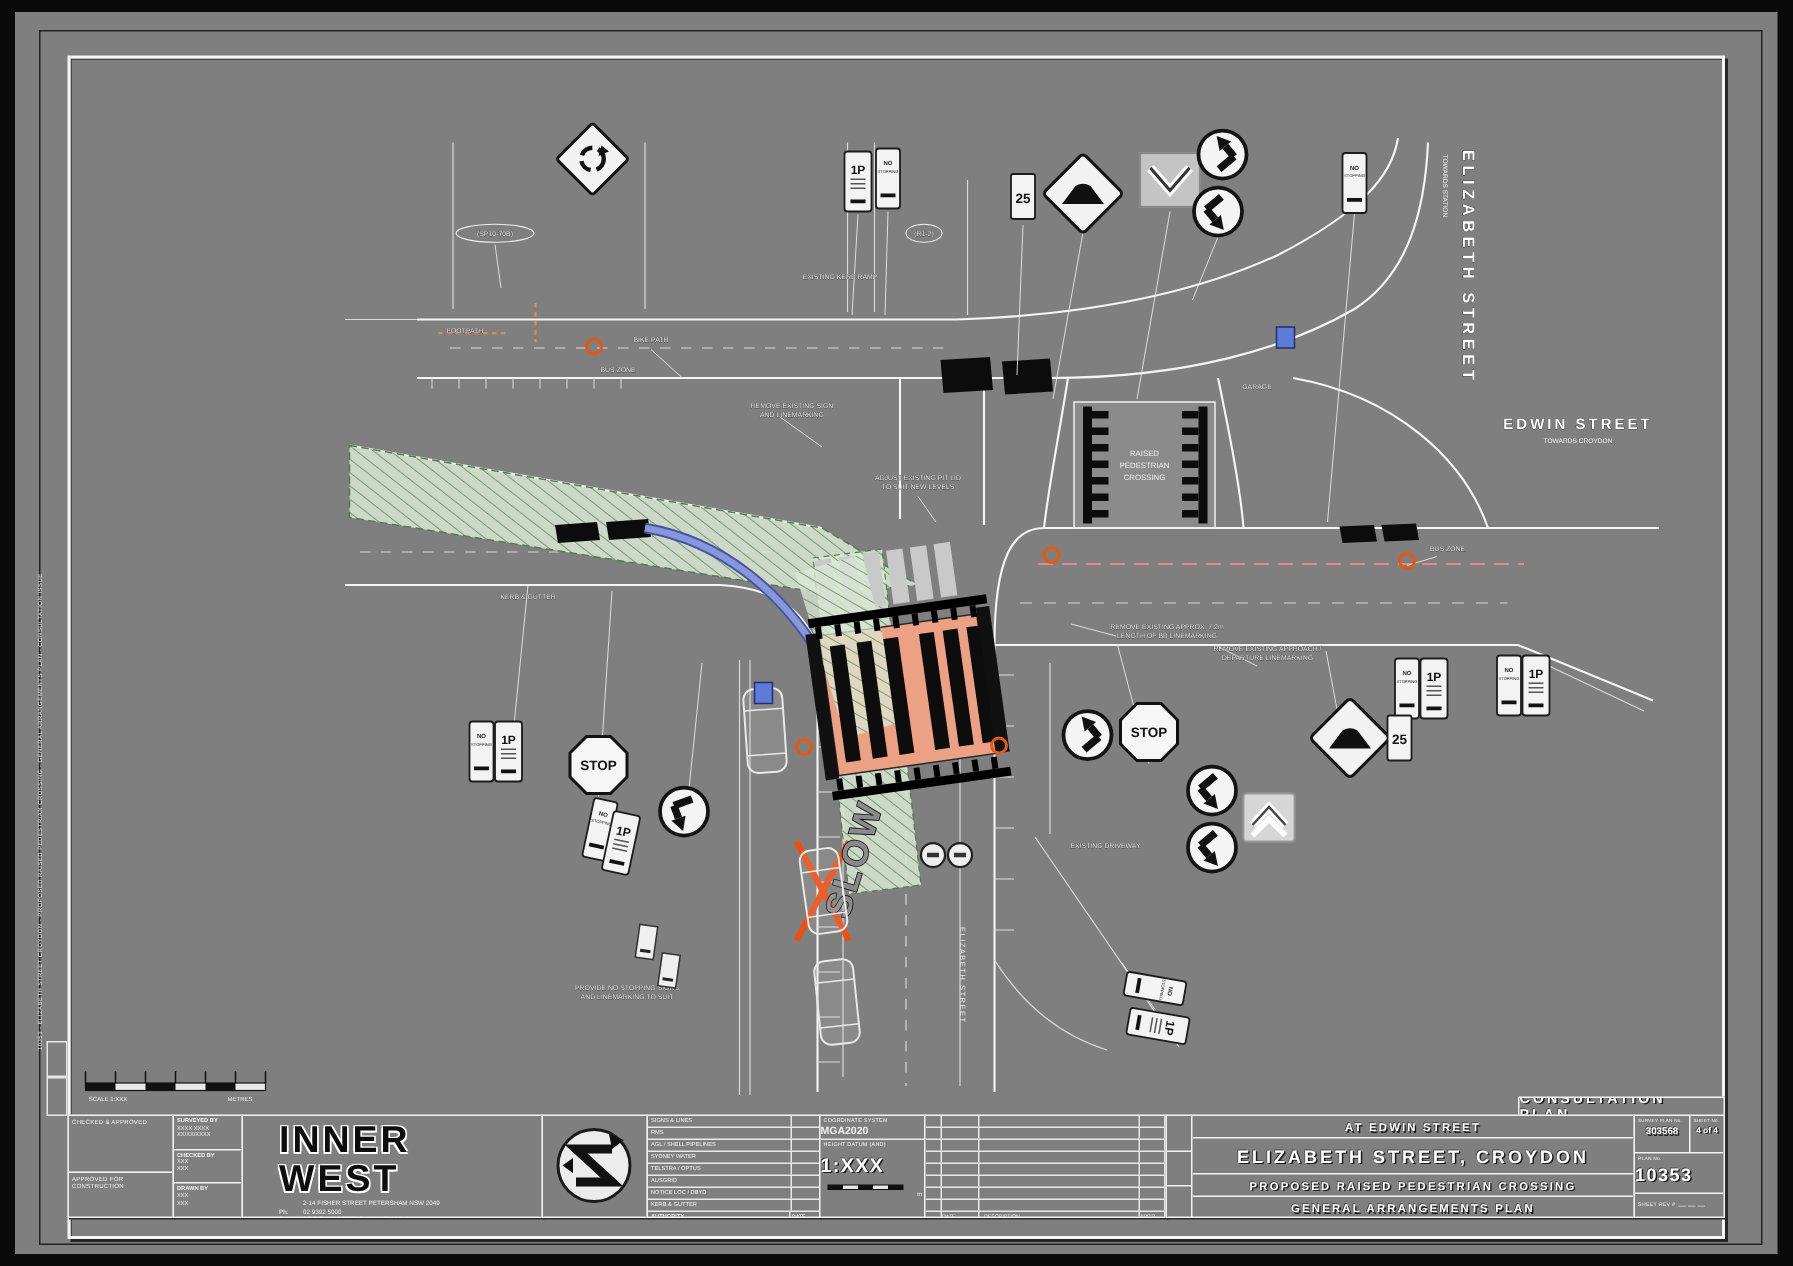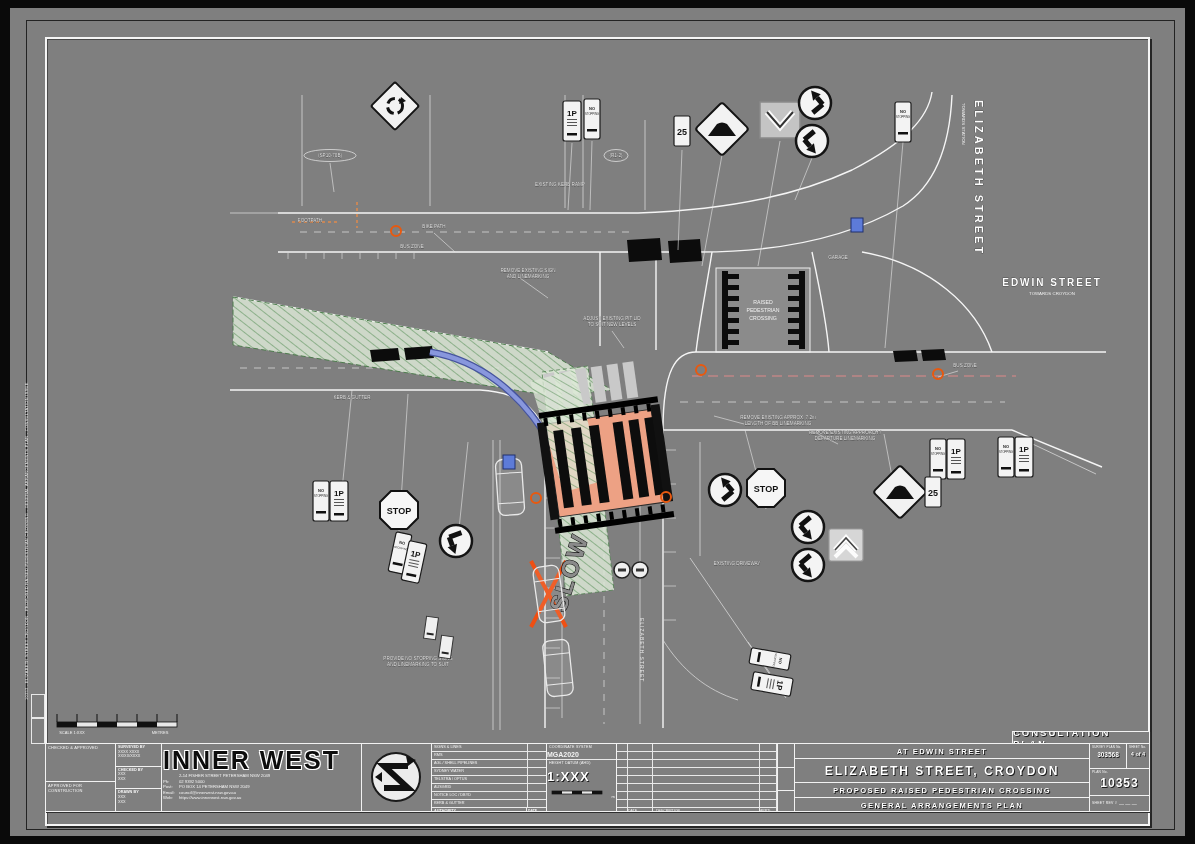--- a/index.html
+++ b/index.html
@@ -470,21 +470,21 @@
   <div class="cell" style="left:45px;top:781px;width:71px;height:31px">
     <div class="lab">APPROVED FOR CONSTRUCTION</div>
   </div>
 
   <div class="cell" style="left:115px;top:743px;width:47px;height:69px;display:flex;flex-direction:column" id="staff-col">
       <div class="staff-cell" style="flex:1"><b>SURVEYED BY</b><br>XXXX XXXX<br>XX/XX/XXXX</div>
       <div class="staff-cell" style="flex:1"><b>CHECKED BY</b><br>XXX<br>XXX</div>
       <div class="staff-cell" style="flex:1"><b>DRAWN BY</b><br>XXX<br>XXX</div>
     </div>
 
-  <div class="cell" style="left:161px;top:743px;width:201px;height:69px;padding:3px 1px">
+  <div class="cell" style="left:161px;top:743px;width:201px;height:69px;padding:3px 24px">
     <div id="logo-name">INNER WEST</div>
     <div id="addr-lines">
         <div class="addr">
           <b></b>
           <span>2-14 FISHER STREET PETERSHAM NSW 2049</span>
         </div>
         <div class="addr">
           <b>Ph:</b>
           <span>02 9392 5000</span>
         </div>
@@ -639,20 +639,20 @@
         <div class="lab" style="font-size:3px">SURVEY PLAN No.</div>
         <div class="hollow" style="font-size:6.5px;font-weight:bold;text-align:center">303568</div>
       </div>
       <div style="width:22px">
         <div class="lab" style="font-size:3px">SHEET No.</div>
         <div class="hollow" style="font-size:5.5px;font-weight:bold;text-align:center">4 of 4</div>
       </div>
     </div>
     <div style="height:26px;border-bottom:1px solid #f2f2f2">
       <div class="lab" style="font-size:3.2px">PLAN No.</div>
-      <div class="hollow" style="font-size:12px;font-weight:bold;text-align:center;letter-spacing:1px">10353</div>
+      <div class="hollow" style="font-size:12px;font-weight:bold;letter-spacing:1px">10353</div>
     </div>
     <div style="height:15px;display:flex;align-items:center">
       <span class="lab" style="font-size:3.5px">SHEET REV #</span>
       <span style="font-size:5px">— — —</span>
     </div>
   </div>
 </div>
 
 </body></html>

